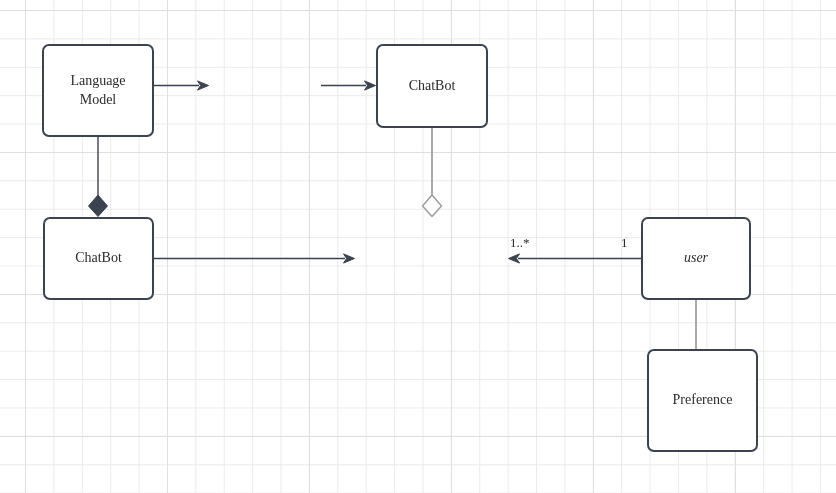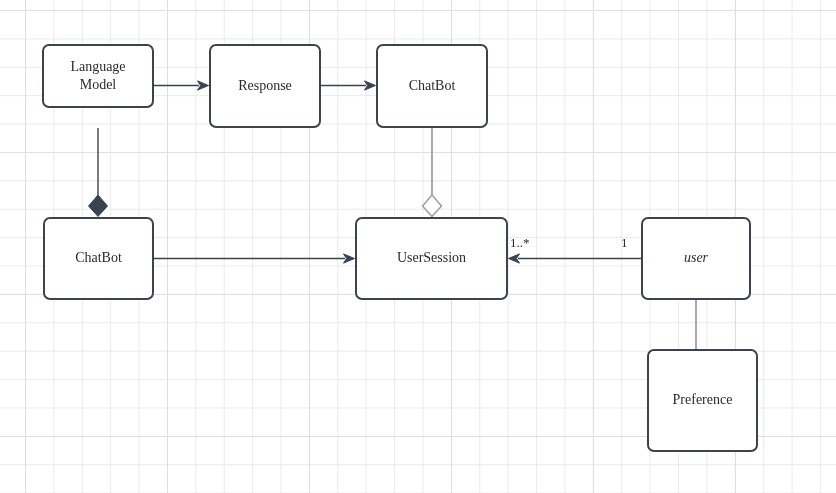--- a/index.html
+++ b/index.html
@@ -117,40 +117,34 @@
     <g>
       <path class="edge-dark" d="M641,258.5 L518,258.5"></path>
       <polygon class="head-dark" points="508.5,258.5 519.5,253.9 516.4,258.5 519.5,263.1"></polygon>
     </g>
 
     <g>
       <path class="edge-gray" d="M696,300 L696,349"></path>
     </g>
   </svg>
 
-  <div class="node" style="left:42px; top:44px; width:112px; height:64px;text-align:center;">
+  <div class="node" style="left:42px; top:44px; width:112px; height:93px;text-align:center;">
     <span class="nlabel">Language
 Model</span>
   </div>
 
-  <div class="node" style="left:209px; top:44px; width:112px; height:84px;">
-    <span class="nlabel">Response</span>
-  </div>
 
   <div class="node" style="left:376px; top:44px; width:112px; height:84px;">
     <span class="nlabel">ChatBot</span>
   </div>
 
   <div class="node" style="left:43px; top:217px; width:111px; height:83px;text-align:center;">
     <span class="nlabel">ChatBot</span>
   </div>
 
-  <div class="node" style="left:355px; top:217px; width:153px; height:83px;">
-    <span class="nlabel">UserSession</span>
-  </div>
 
   <div class="node" style="left:641px; top:217px; width:110px; height:83px;font-style:italic;">
     <span class="nlabel">user</span>
   </div>
 
   <div class="node" style="left:647px; top:349px; width:111px; height:103px;">
     <span class="nlabel">Preference</span>
   </div>
 
   <div class="mult" style="left:510px; top:236px;">1..*</div>

